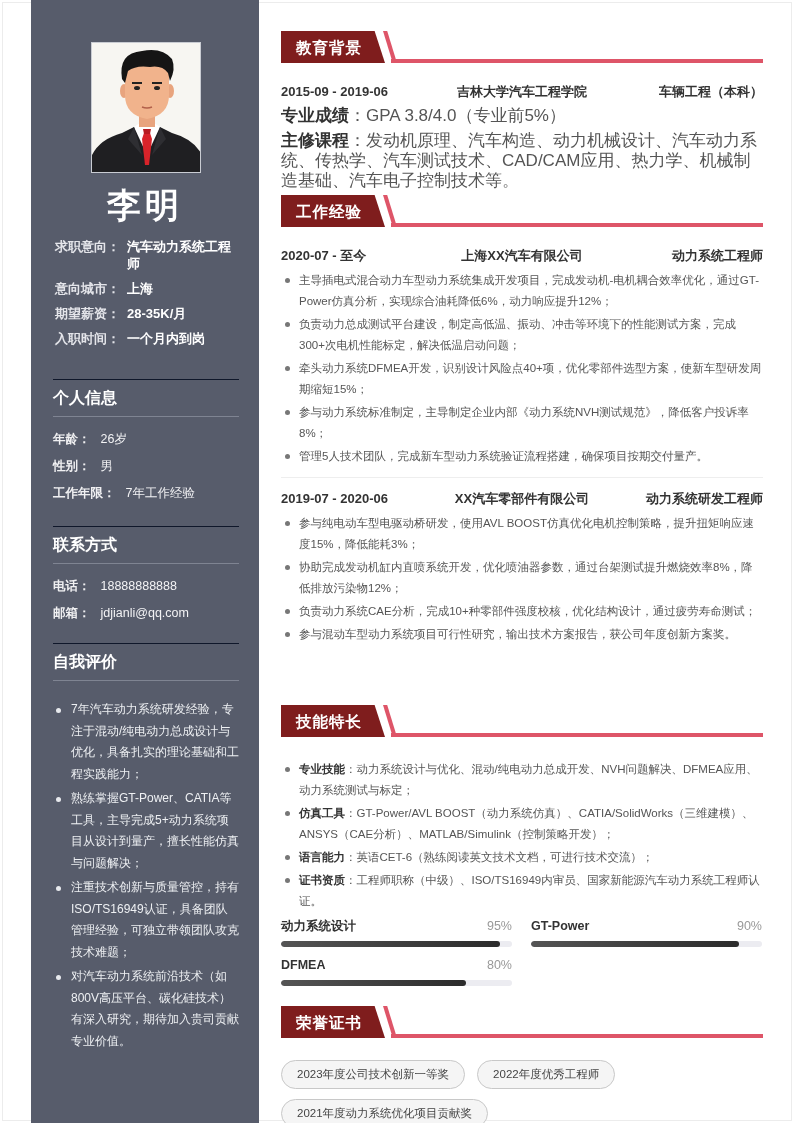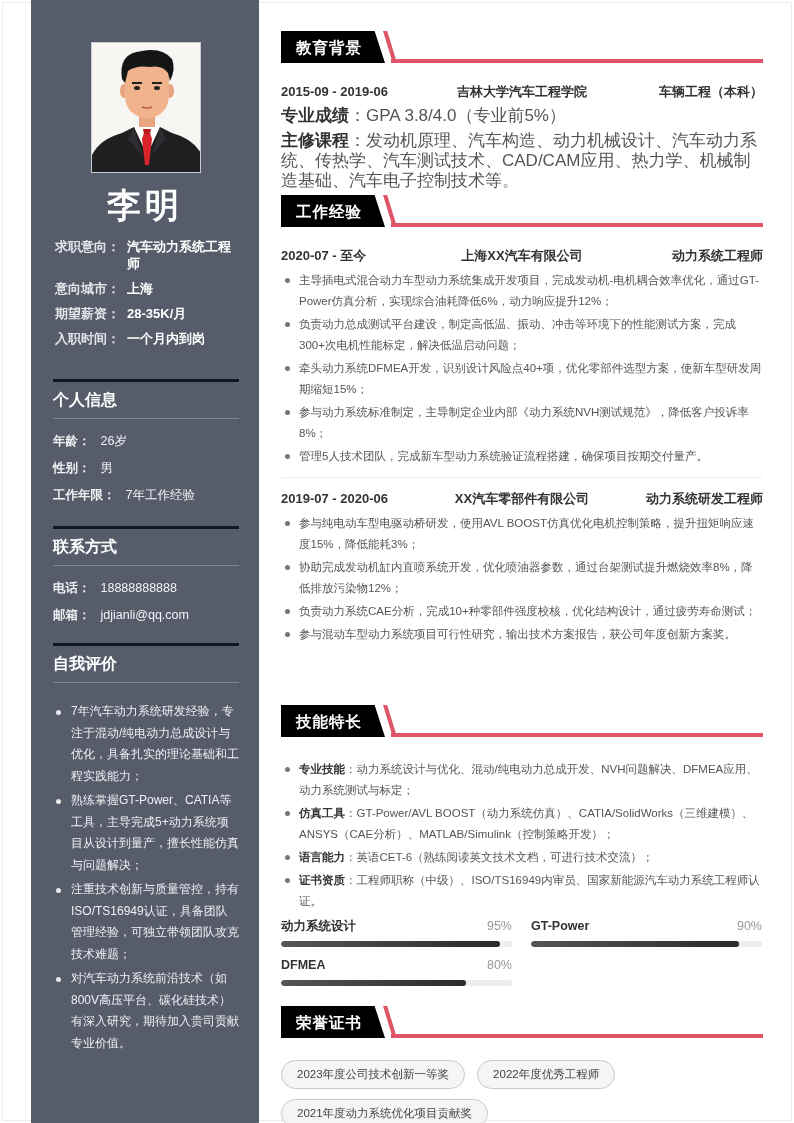--- a/index.html
+++ b/index.html
@@ -11,33 +11,33 @@
   
   .sidebar { position: absolute; left: 31px; top: 0; width: 228px; height: 1123px; background: #575c6b; color: #fff; padding: 0 10px 0 22px; }
   .photo { position: absolute; left: 60px; top: 42px; width: 110px; height: 131px; border: 1px solid #c9ccd3; background: #f6f6f4; overflow: hidden; }
   .name { position: absolute; left: 0; right: 0; top: 183px; text-align: center; font-size: 34px; font-weight: bold; letter-spacing: 4px; color: #fff; }
   .intent { position: absolute; left: 24px; top: 238px; width: 186px; }
   .intent-row { display: flex; font-size: 13px; font-weight: bold; line-height: 17px; margin-bottom: 8px; }
   .intent-row .k { width: 72px; flex: none; color: #e4e5ea; }
   .intent-row .v { flex: 1; color: #fff; }
 
   .side-section { position: absolute; left: 22px; width: 186px; }
-  .side-title { border-top: 3px solid #0f172a; border-bottom: 1px solid #7f8492; padding: 8px 0 7px 0; font-size: 16px; font-weight: bold; color: #fff; }
+  .side-title { border-top: 1px solid #0f172a; border-bottom: 1px solid #7f8492; padding: 8px 0 7px 0; font-size: 16px; font-weight: bold; color: #fff; }
   .info-row { font-size: 12.5px; line-height: 16px; margin-top: 11px; display: flex; }
   .info-row .k { font-weight: bold; color: #f0f0f2; margin-right: 10px; white-space: nowrap; }
   .info-row .v { color: #f3f3f5; }
 
   .eval-list { list-style: none; margin-top: 18px; padding-left: 0; }
   .eval-list li { position: relative; padding-left: 18px; font-size: 12px; line-height: 21.5px; color: #eef0f3; margin-bottom: 3px; }
   .eval-list li::before { content: ""; position: absolute; left: 3px; top: 9px; width: 5px; height: 5px; border-radius: 50%; background: #e8eaee; }
 
   
   .main { position: absolute; left: 281px; top: 0; width: 482px; }
   .sec-head { position: relative; height: 32px; }
-  .sec-head .label { position: absolute; left: 0; top: 0; height: 32px; width: 104px; background: #000000; color: #fff; font-size: 15.5px; font-weight: bold; padding: 7px 0 0 15px; letter-spacing: 1px; clip-path: polygon(0 0, 90% 0, 100% 100%, 0 100%); }
+  .sec-head .label { position: absolute; left: 0; top: 0; height: 32px; width: 104px; background: #7f1d1d; color: #fff; font-size: 15.5px; font-weight: bold; padding: 7px 0 0 15px; letter-spacing: 1px; clip-path: polygon(0 0, 90% 0, 100% 100%, 0 100%); }
   .sec-head .slash { position: absolute; left: 102px; top: 0; width: 14px; height: 32px; background: #de5568; clip-path: polygon(0 0, 30% 0, 100% 100%, 70% 100%); }
   .sec-head .line { position: absolute; left: 110px; right: 0; bottom: 0; height: 4px; background: #de5568; }
 
   .row3 { display: flex; justify-content: space-between; font-size: 13px; font-weight: bold; color: #333; line-height: 18px; }
   .row3 .c1 { width: 160px; }
   .row3 .c2 { flex: 1; text-align: center; }
   .row3 .c3 { width: 160px; text-align: right; }
 
   .para { font-size: 17px; line-height: 20px; color: #555; }
   .para b { color: #333; }

